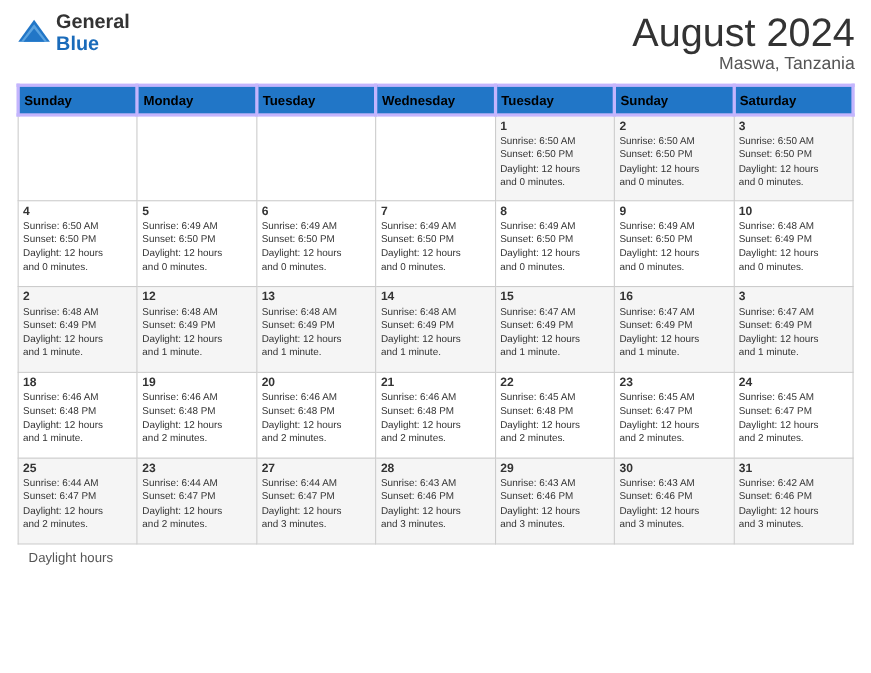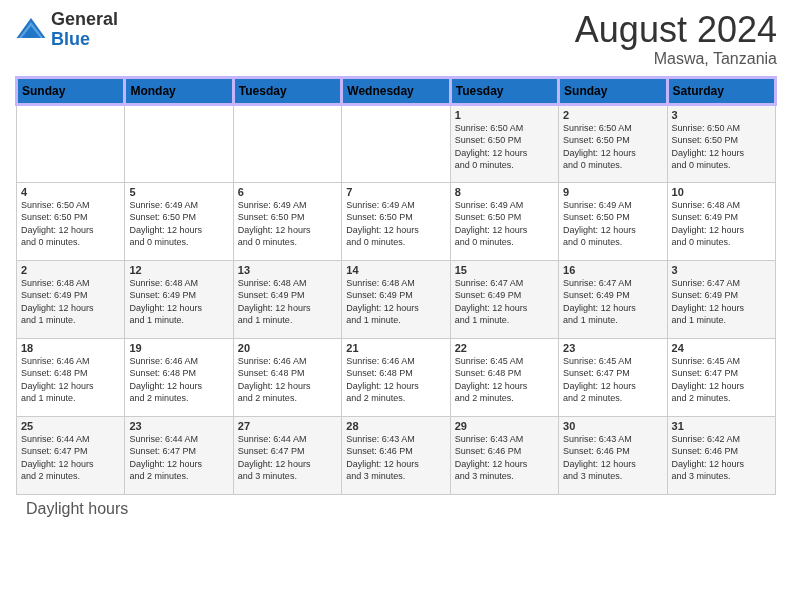--- a/index.html
+++ b/index.html
@@ -86,21 +86,21 @@
     .day-info {
       font-size: 9px;
       color: #333;
       line-height: 1.4;
     }
     td.empty {
       background: #fff !important;
     }
     .footer {
       margin-top: 5px;
-      font-size: 16px;
+      font-size: 12px;
       color: #555;
       padding-left: 11px;
     }
   </style>
 </head>
 <body>
 
 <div class="page">
   <div class="header">
     <div class="logo">

